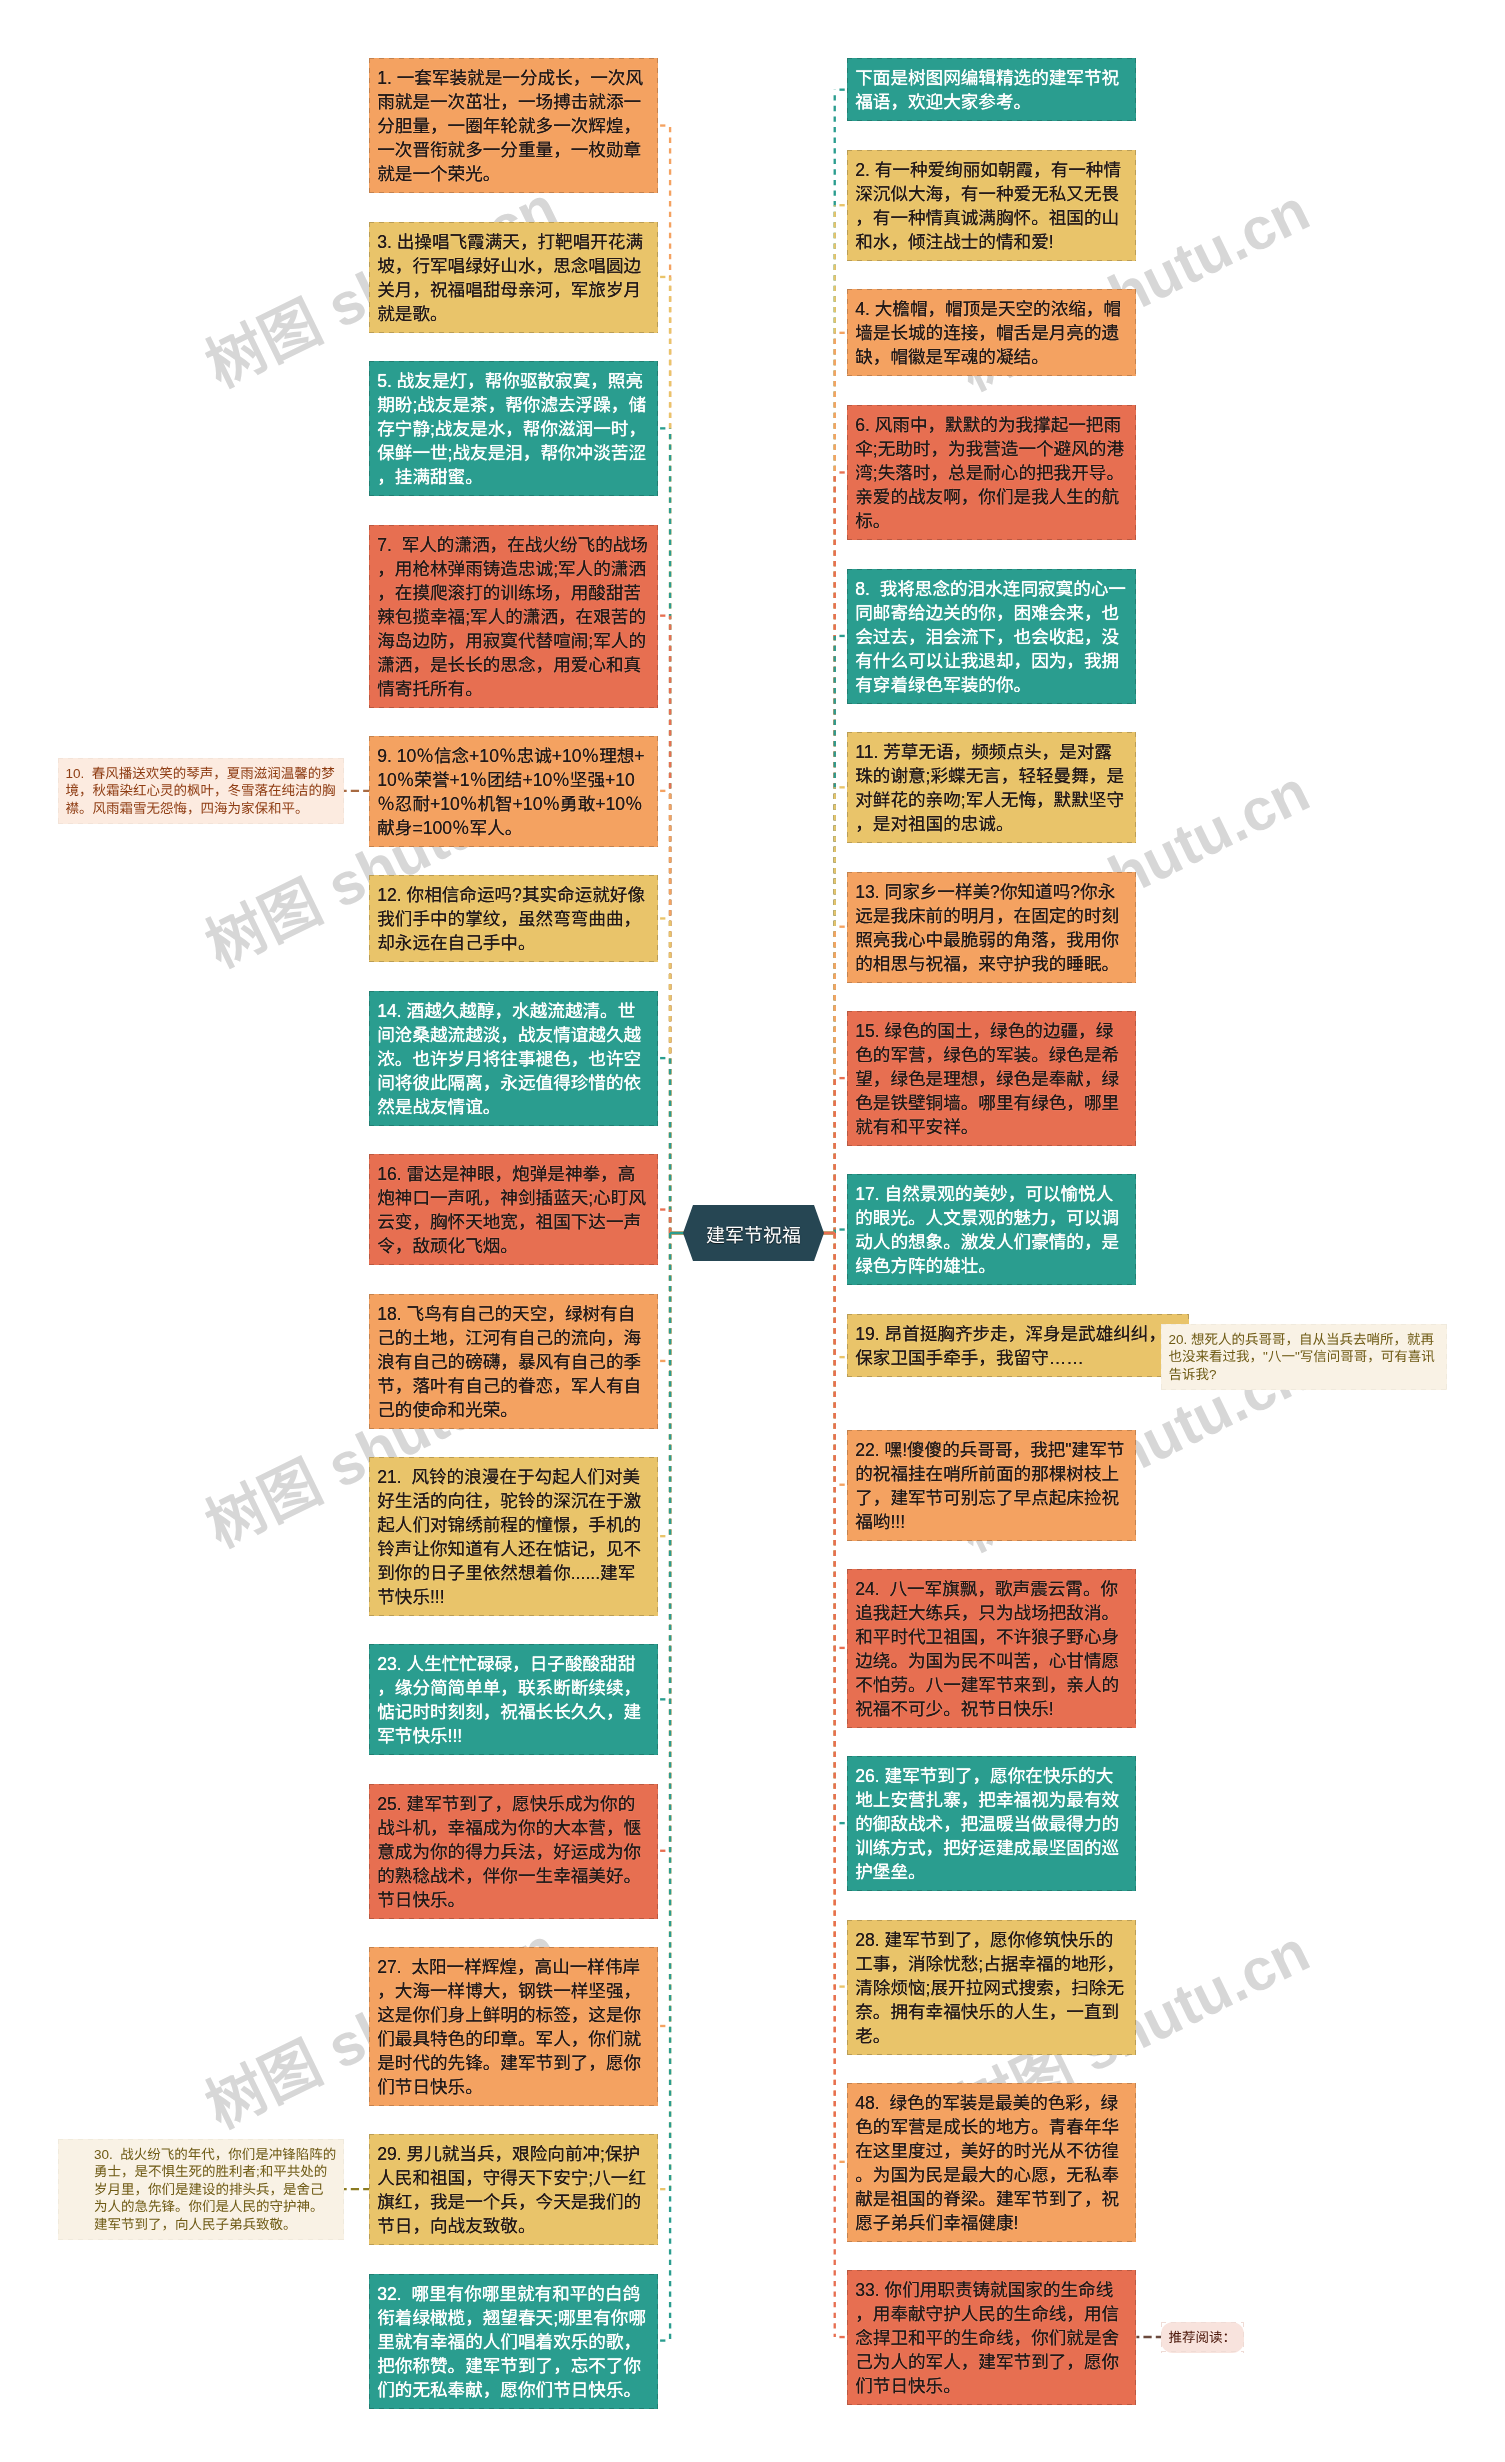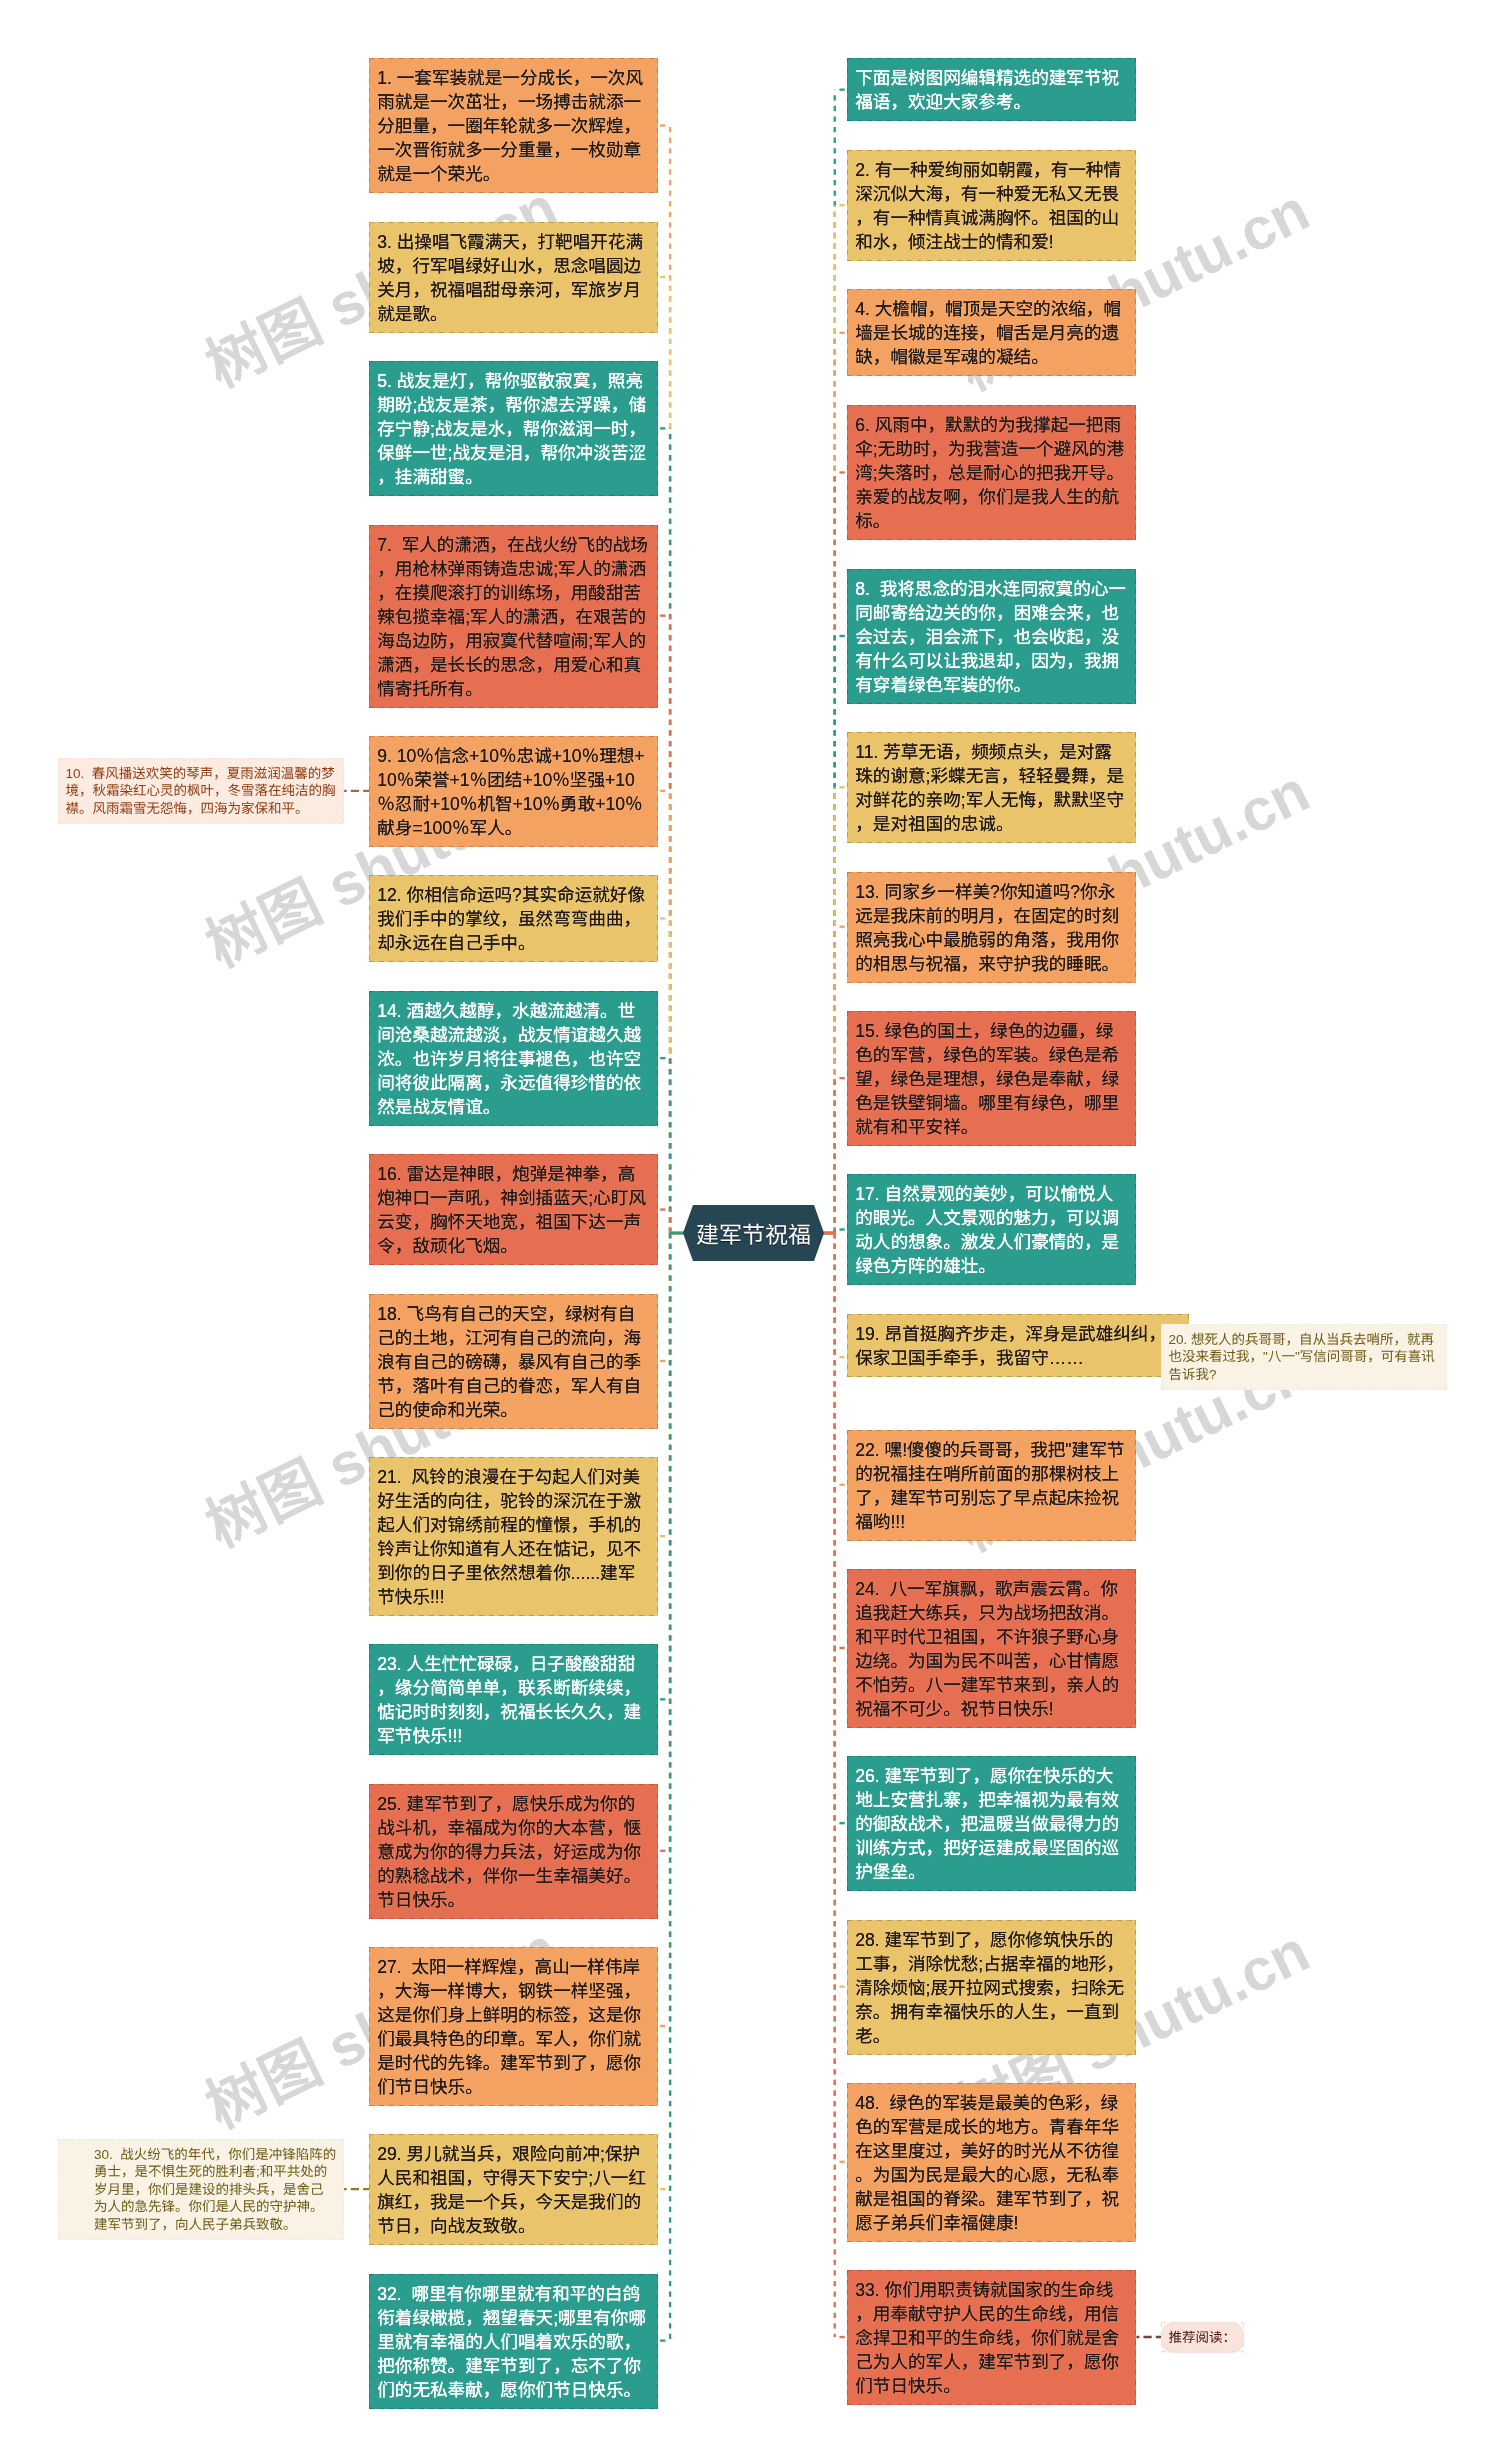--- a/index.html
+++ b/index.html
@@ -24,21 +24,21 @@
   .node.dark-text{color:#231815;
      text-shadow:0 0 0.4px #231815, 0 0 0.9px rgba(255,255,255,.55);}
   .node.light-text{color:#FFFFFF;
      text-shadow:0 0 0.4px #ffffff, 0 0 1.1px rgba(255,255,255,.5);}
   svg.edges{position:absolute;left:0;top:0;width:1506px;height:2462px;overflow:visible;z-index:1;}
   #nodes{position:absolute;left:0;top:0;z-index:2;}
   #center{z-index:3;}
   #center{position:absolute;}
   #center .hex-label{position:absolute;left:0;top:0;width:100%;height:100%;
      display:flex;align-items:center;justify-content:center;color:#ffffff;
-     font-size:23px;text-shadow:0 0.6px 0.6px rgba(0,0,0,.55),0 0 1.2px rgba(0,0,0,.35);}
+     font-size:19px;text-shadow:0 0.6px 0.6px rgba(0,0,0,.55),0 0 1.2px rgba(0,0,0,.35);}
   .leaf{position:absolute;box-sizing:border-box;padding:6.5px 7.6px;font-size:13.5px;line-height:17.6px;line-break:anywhere;
         white-space:pre-wrap;word-break:break-all;}
 </style>
 </head>
 <body>
 
 <div id="stage">
   <svg class="edges" id="edges" viewBox="0 0 2560 4187" width="1506" height="2462">
       <line x1="1163" y1="2097" x2="1139" y2="2097" stroke="#F4A261" stroke-width="4"></line>
       <line x1="1139" y1="2097" x2="1139" y2="213.5" stroke="#F4A261" stroke-width="4" stroke-dasharray="9 9" stroke-linecap="butt" stroke-dashoffset="0"></line>

